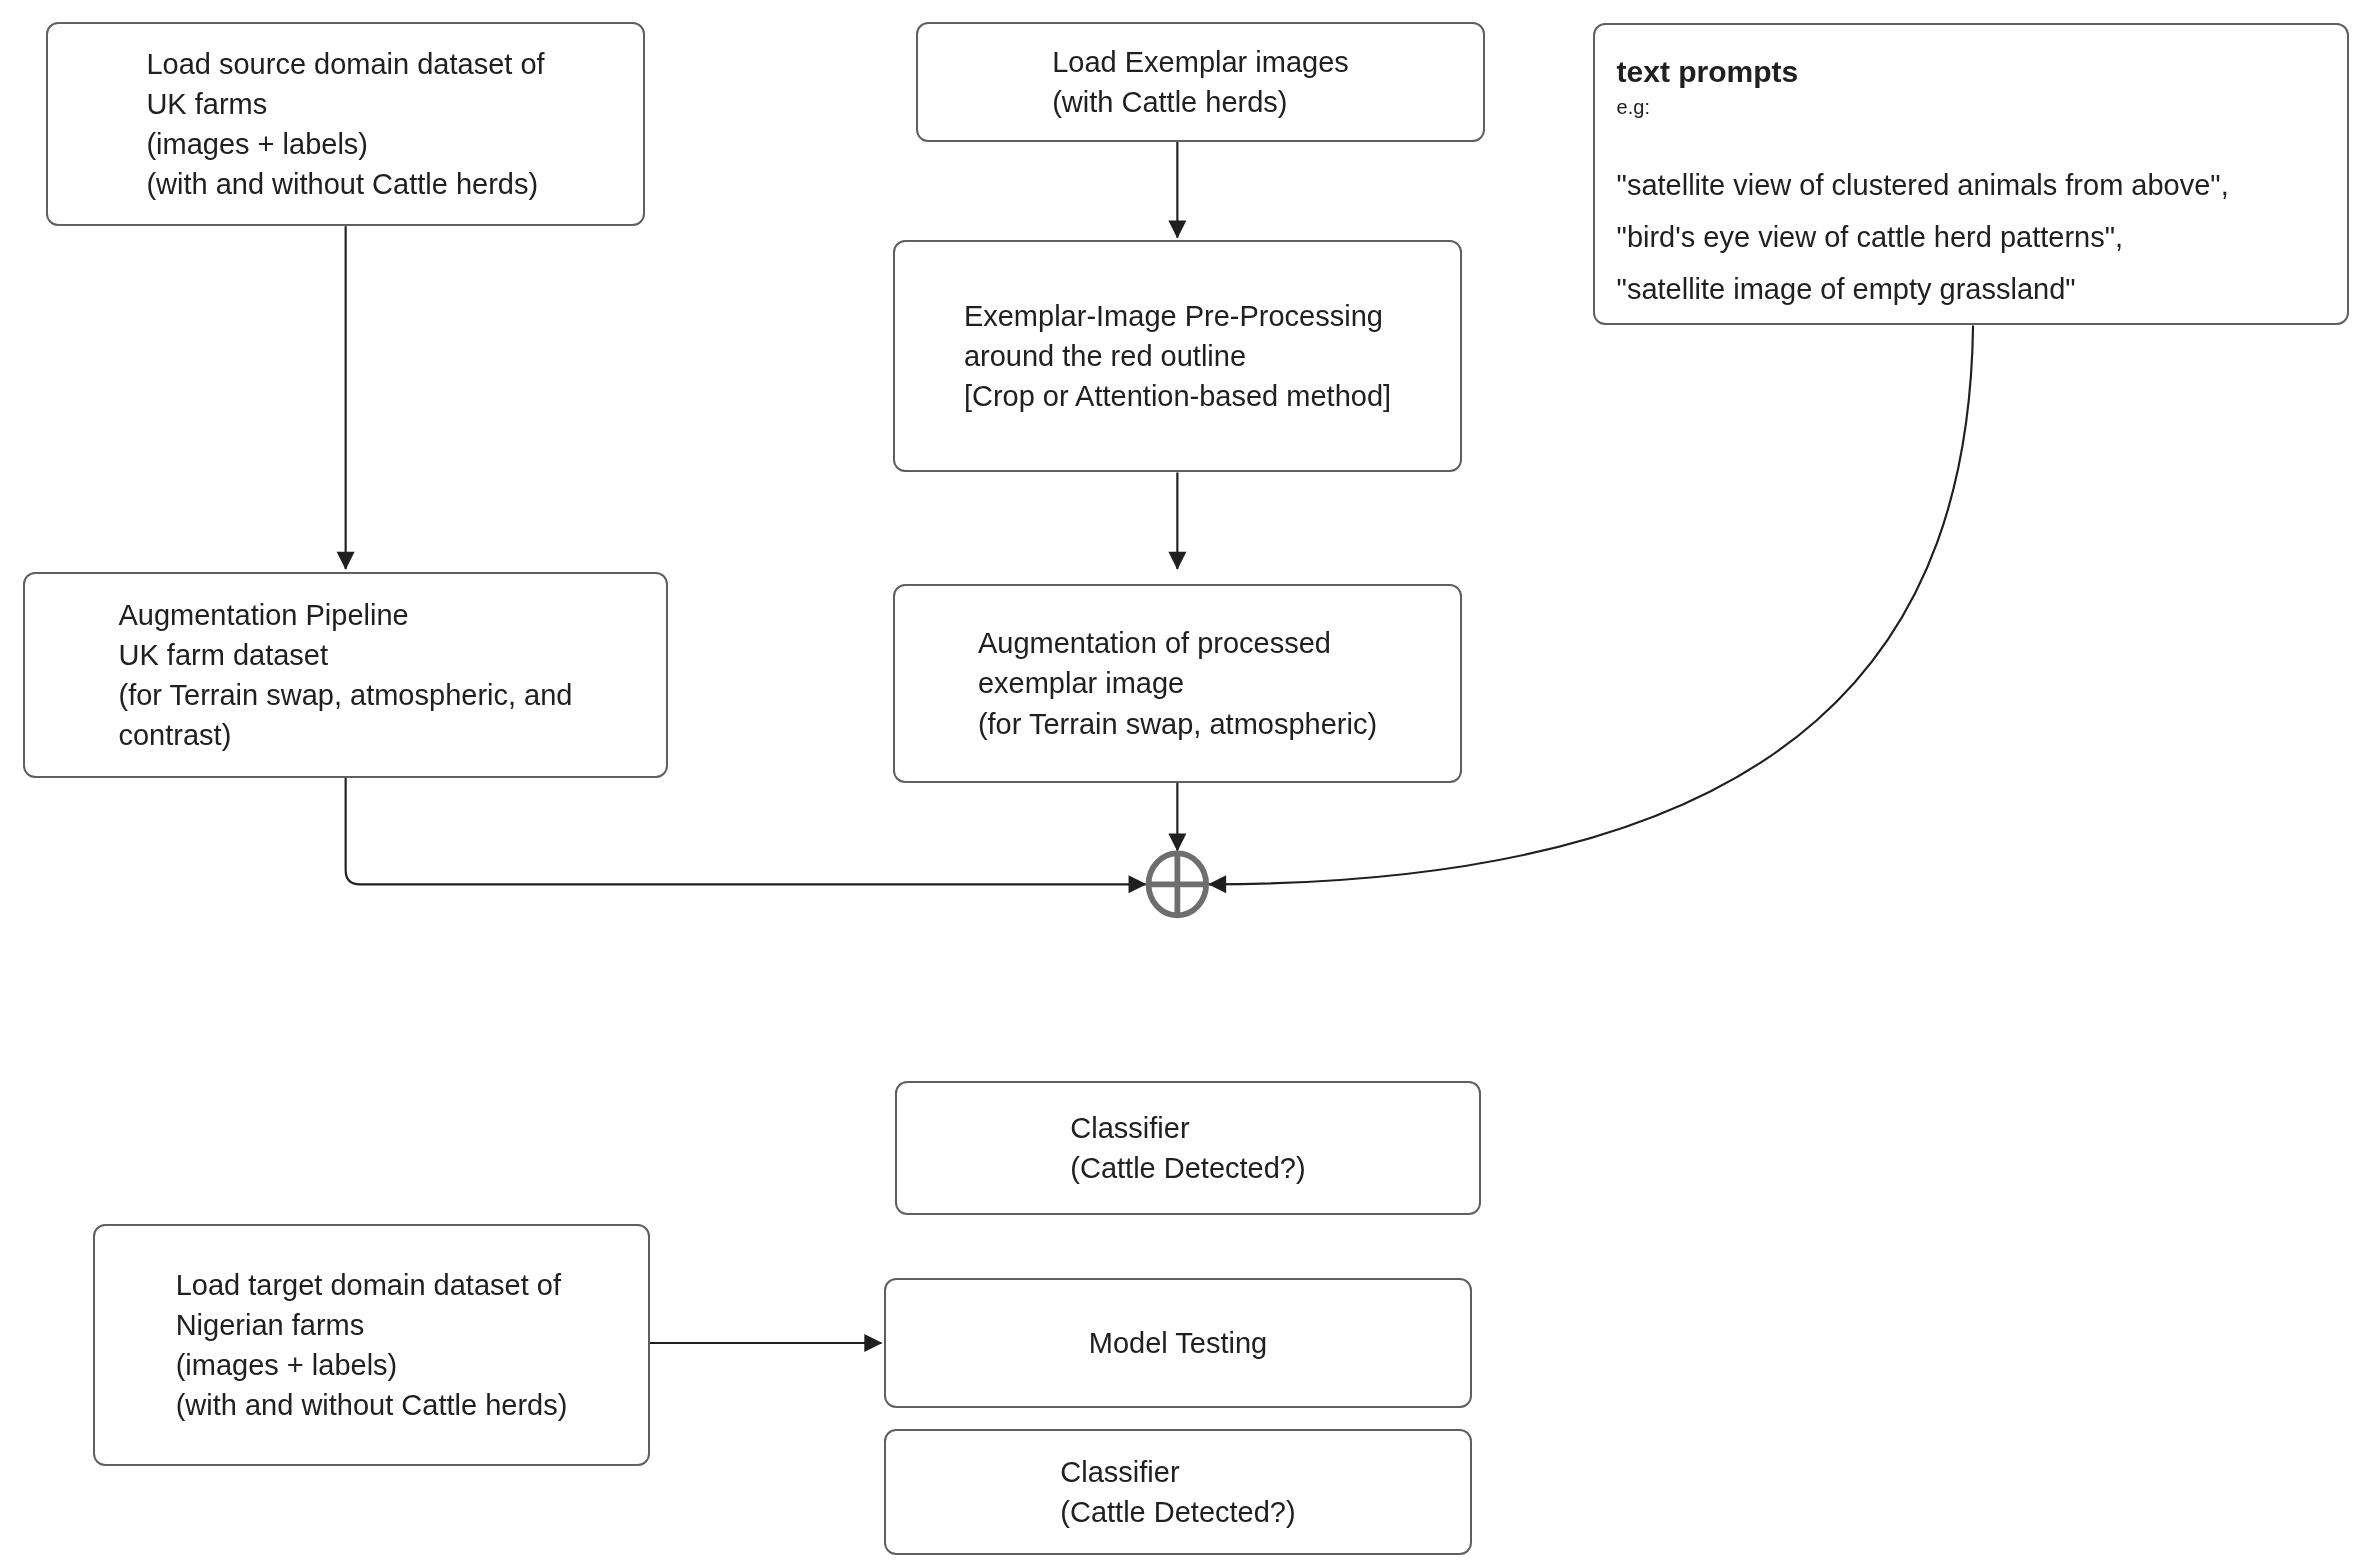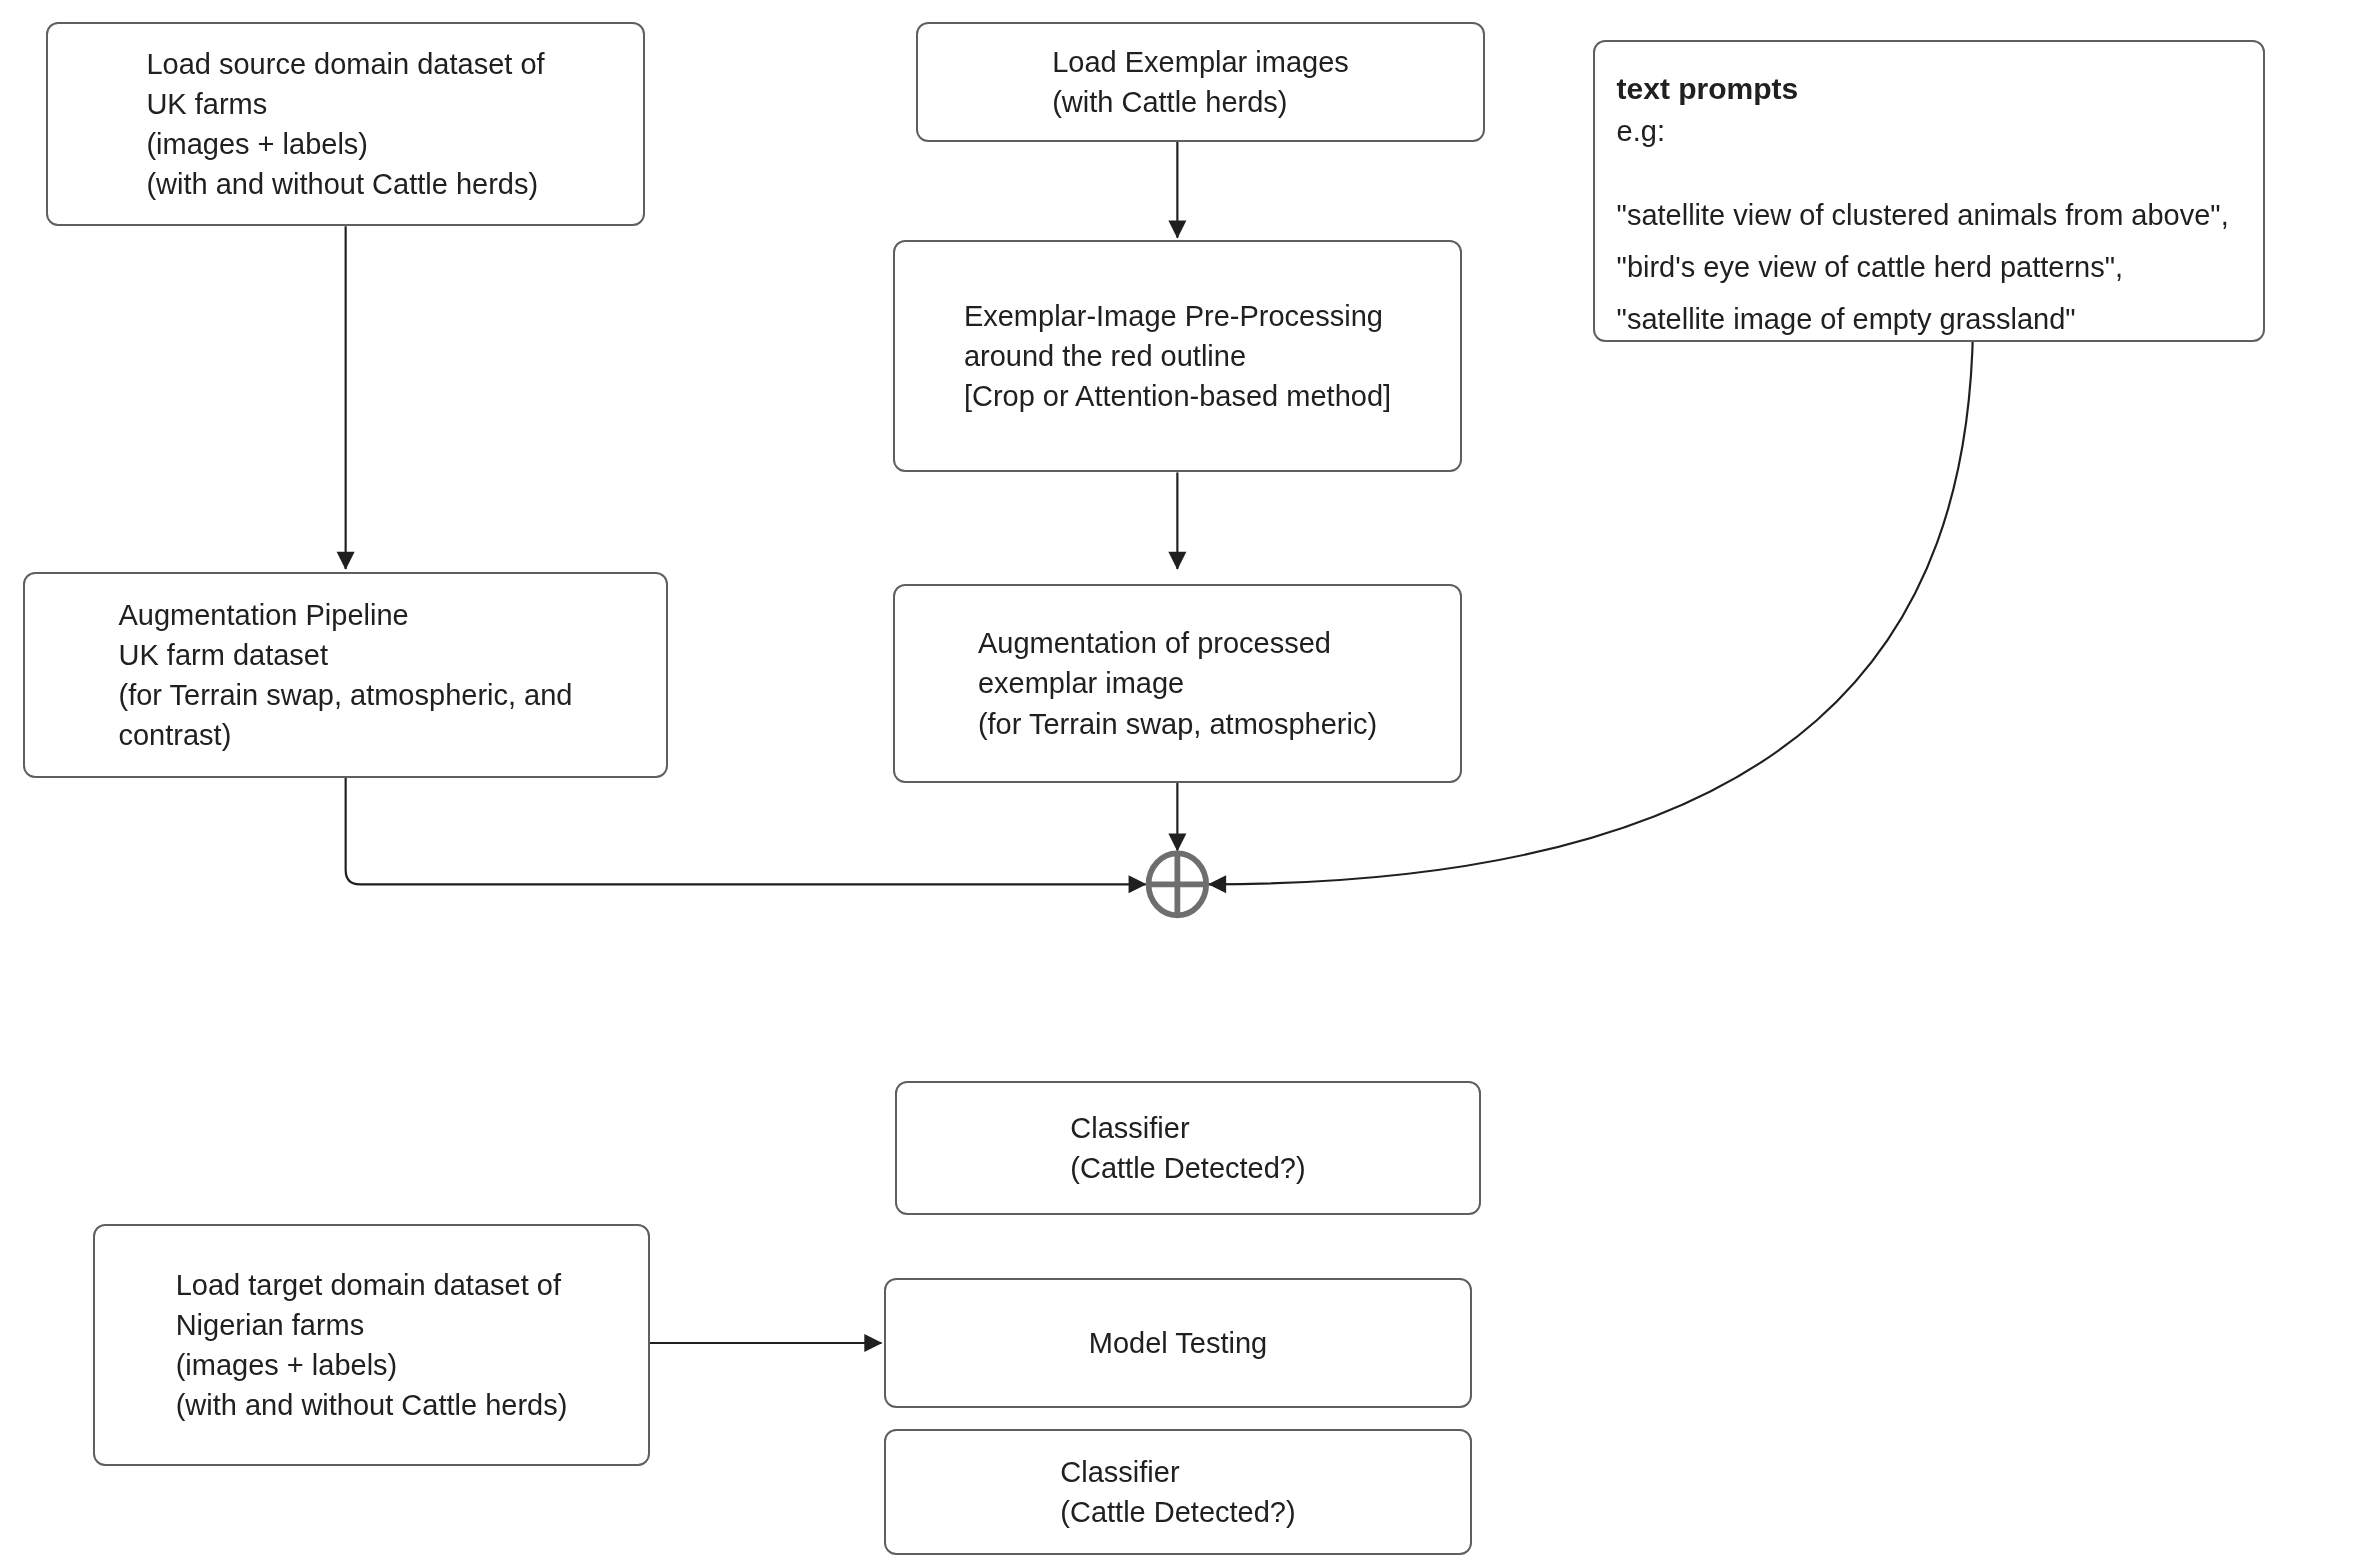--- a/index.html
+++ b/index.html
@@ -30,21 +30,21 @@
     white-space:pre-line;
     font-size:29px;line-height:1.38;
     color:var(--text);
     padding:5.8px 10px;
   }
   .node-prompts{
     display:block;text-align:left;
     padding:24.5px 24.5px 0 21.6px;
   }
   .prompts-title{font-size:30px;font-weight:bold;line-height:1.45;white-space:pre-line;}
-  .prompts-eg{font-size:29px;line-height:1.45;white-space:pre-line;}
+  .prompts-eg{font-size:20px;line-height:1.45;white-space:pre-line;}
   .prompts-list{font-size:29px;line-height:1.8;white-space:pre-line;margin-top:37px;}
 </style>
 </head>
 <body>
 
 <div class="canvas">
 
   <svg class="connector-layer" viewBox="0 0 3269 2169" xmlns="http://www.w3.org/2000/svg">
     <defs>
       <marker id="arrow" viewBox="0 0 12 12" refX="10.5" refY="6" markerWidth="34" markerHeight="30" markerUnits="userSpaceOnUse" orient="auto">
@@ -72,21 +72,21 @@
 UK farms
 (images + labels)
 (with and without Cattle herds)</div>
   </div>
 
   <div class="node" style="left:893px;top:21.6px;width:569px;height:120px;margin-left:23px;">
     <div class="node-label">Load Exemplar images
 (with Cattle herds)</div>
   </div>
 
-  <div class="node" style="left:1593px;top:23px;width:672px;height:302px;align-items:flex-start;justify-content:flex-start;text-align:left;margin-top:17px;">
+  <div class="node" style="left:1593px;top:23px;width:756px;height:302px;align-items:flex-start;justify-content:flex-start;text-align:left;">
     <div class="node-prompts">
       <div class="prompts-title">text prompts</div>
       <div class="prompts-eg">e.g:</div>
       <div class="prompts-list">"satellite view of clustered animals from above",
 "bird's eye view of cattle herd patterns",
 "satellite image of empty grassland"</div>
     </div>
   </div>
 
   <div class="node" style="left:23px;top:572px;width:645px;height:206px;">

